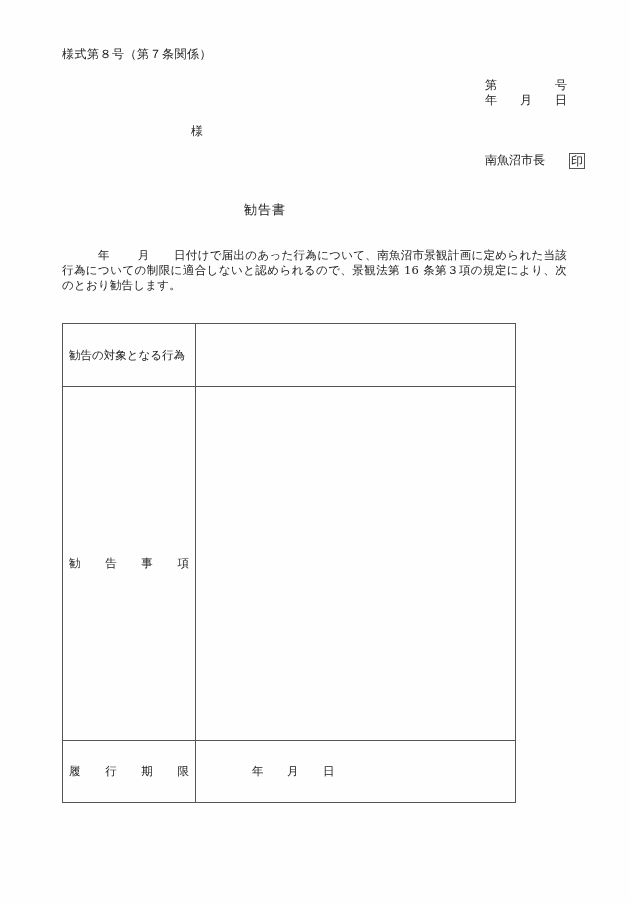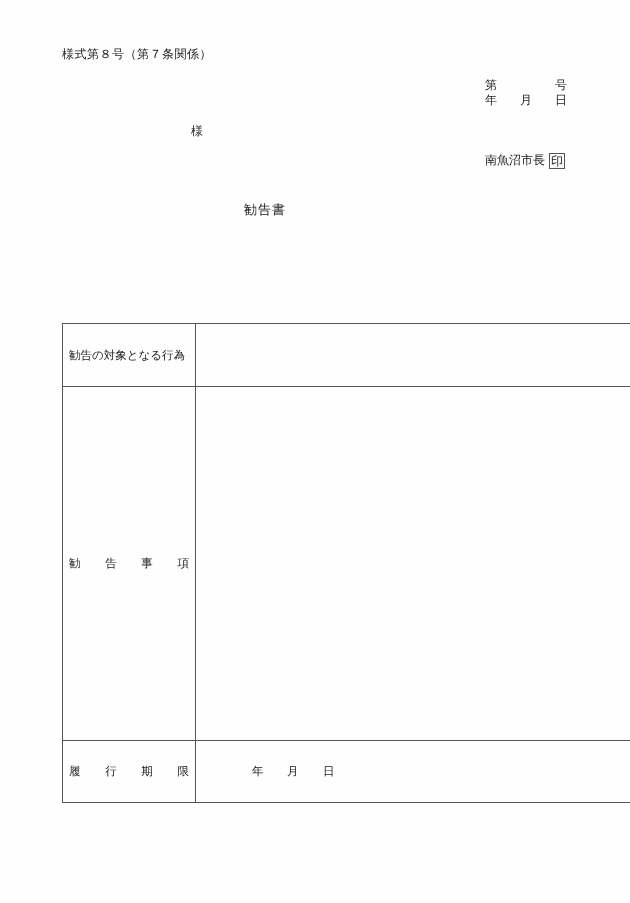--- a/index.html
+++ b/index.html
@@ -18,21 +18,21 @@
     }
     .abs { position: absolute; white-space: nowrap; }
 
     .form-number { left: 62px; top: 46px; font-size: 12px; letter-spacing: 0.5px; }
 
     .doc-number-row { left: 485px; top: 77px; width: 82px; display: flex; justify-content: space-between; }
     .date-row { left: 485px; top: 92px; width: 82px; display: flex; justify-content: space-between; }
 
     .addressee { left: 191px; top: 123px; }
 
-    .issuer { left: 485px; top: 152px; display: flex; align-items: center; gap: 4px; }
+    .issuer { left: 485px; top: 152px; display: flex; align-items: center; gap: 24px; }
     .seal {
       display: inline-block;
       border: 1px solid #555;
       padding: 0 1px;
       line-height: 14px;
       font-size: 12px;
     }
 
     .title { left: 0; width: 530px; text-align: center; top: 201px; font-size: 13px; letter-spacing: 1px; }
 
@@ -55,21 +55,21 @@
       padding-left: 36px;
       box-sizing: border-box;
       white-space: nowrap;
     }
     .p2 { text-indent: 1em; }
 
     .recommend-table {
       position: absolute;
       left: 62px;
       top: 323px;
-      width: 569px;
+      width: 454px;
       border-collapse: collapse;
       table-layout: fixed;
     }
     .recommend-table td {
       border: 1px solid #555;
       padding: 0;
       vertical-align: middle;
       font-size: 11.5px;
     }
     .recommend-table .label-cell {
@@ -113,20 +113,21 @@
 <div class="abs addressee">様</div>
 
 <div class="abs issuer">
   <span>南魚沼市長</span>
   <span class="seal">印</span>
 </div>
 
 <div class="abs title">勧告書</div>
 
 <div class="body-text">
+  <p class="p1"><span class="lead"><span>年</span><span style="display:inline-block;width:28px"></span><span>月</span></span><span>日付けで届出のあった行為について、南魚沼市景観計画に定められた当該行為についての制限に適合しないと認められるので、景観法第 16 条第３項の規定により、次のとおり勧告します。</span></p>
 </div>
 
 <table class="recommend-table">
   <tbody>
       <tr class="row-target">
     <td class="label-cell">勧告の対象となる行為</td>
     <td></td>
   </tr>
   <tr class="row-matters">
     <td class="label-cell">

